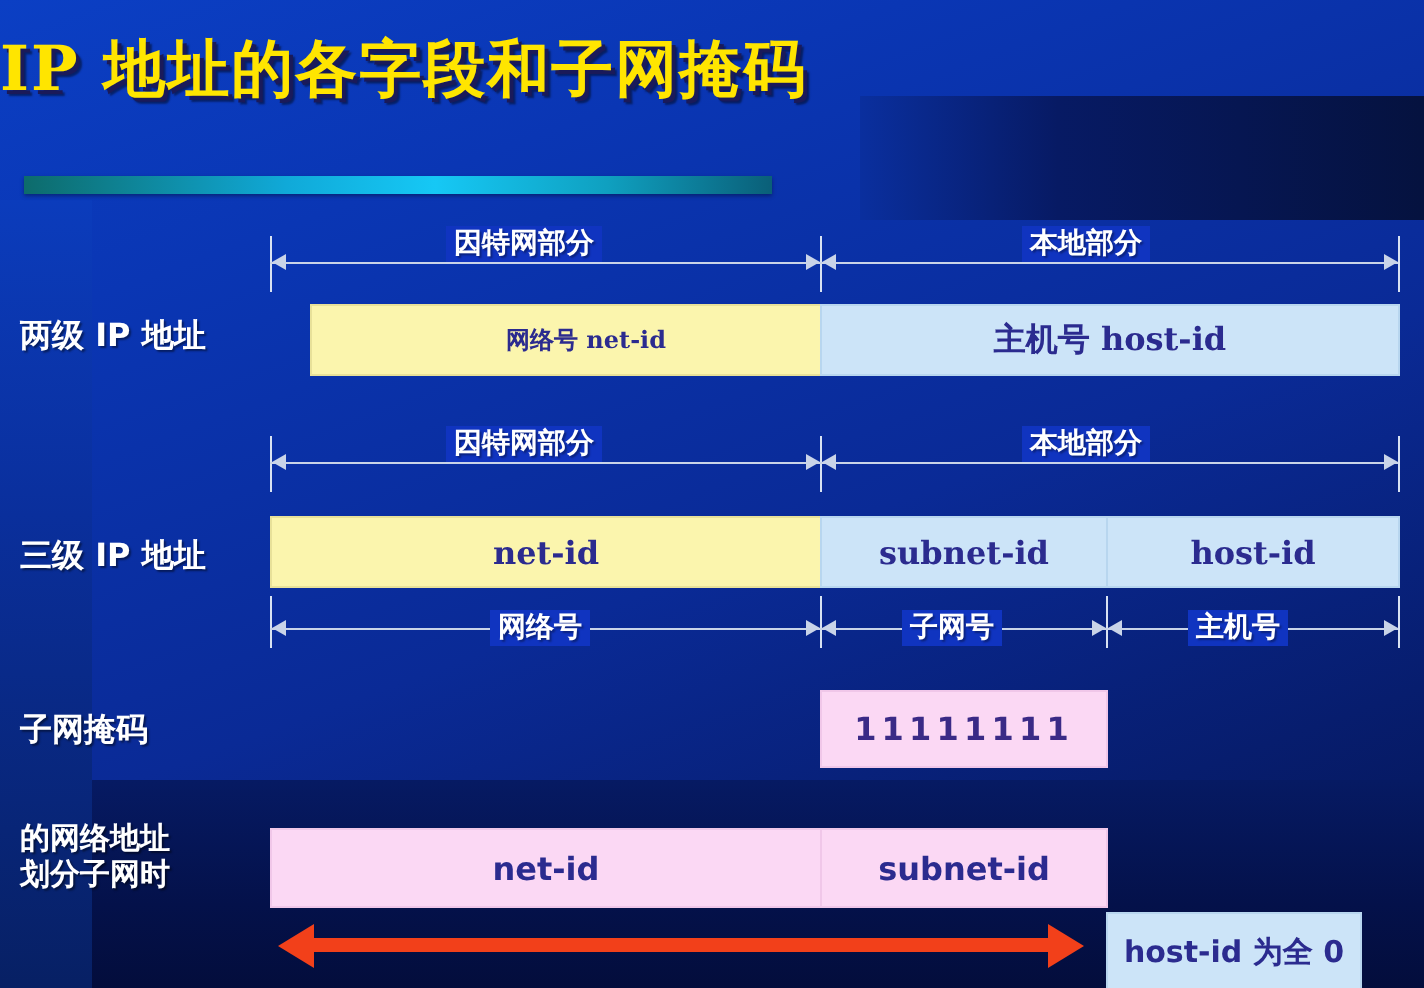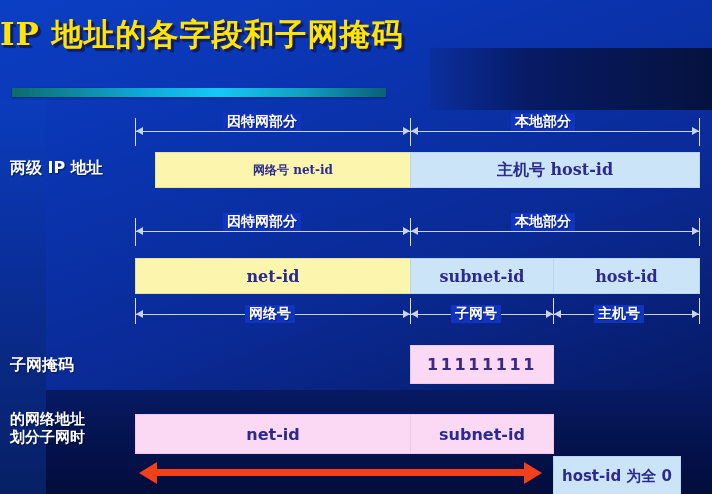--- a/index.html
+++ b/index.html
@@ -116,20 +116,21 @@
   <div class="tick" style="left:410px;top:118px;height:28px;"></div>
   <div class="dimline" style="left:410px;top:131px;width:289px;"></div>
   <div class="arwL" style="left:411px;top:127px;"></div>
   <div class="arwR" style="left:692px;top:127px;"></div>
   <div class="tick" style="left:699px;top:118px;height:28px;"></div>
   <div class="dimtext" style="left:511px;top:122px;transform:translateY(-50%);">本地部分</div>
 
   <div class="seg yellow" style="left:135px;top:152px;width:276px;height:36px;font-size:12px;margin-left:20px;">网络号 net-id</div>
   <div class="seg ltblue" style="left:410px;top:152px;width:290px;height:36px;font-size:16px;">主机号 host-id</div>
 
+  <div class="rowlabel" style="left:10px;top:268px;width:118px;font-size:16px;">三级 IP 地址</div>
 
   <div class="tick" style="left:135px;top:218px;height:28px;"></div>
   <div class="dimline" style="left:135px;top:231px;width:275px;"></div>
   <div class="arwL" style="left:136px;top:227px;"></div>
   <div class="arwR" style="left:403px;top:227px;"></div>
   <div class="dimtext" style="left:223px;top:222px;transform:translateY(-50%);">因特网部分</div>
 
   <div class="tick" style="left:410px;top:218px;height:28px;"></div>
   <div class="dimline" style="left:410px;top:231px;width:289px;"></div>
   <div class="arwL" style="left:411px;top:227px;"></div>

